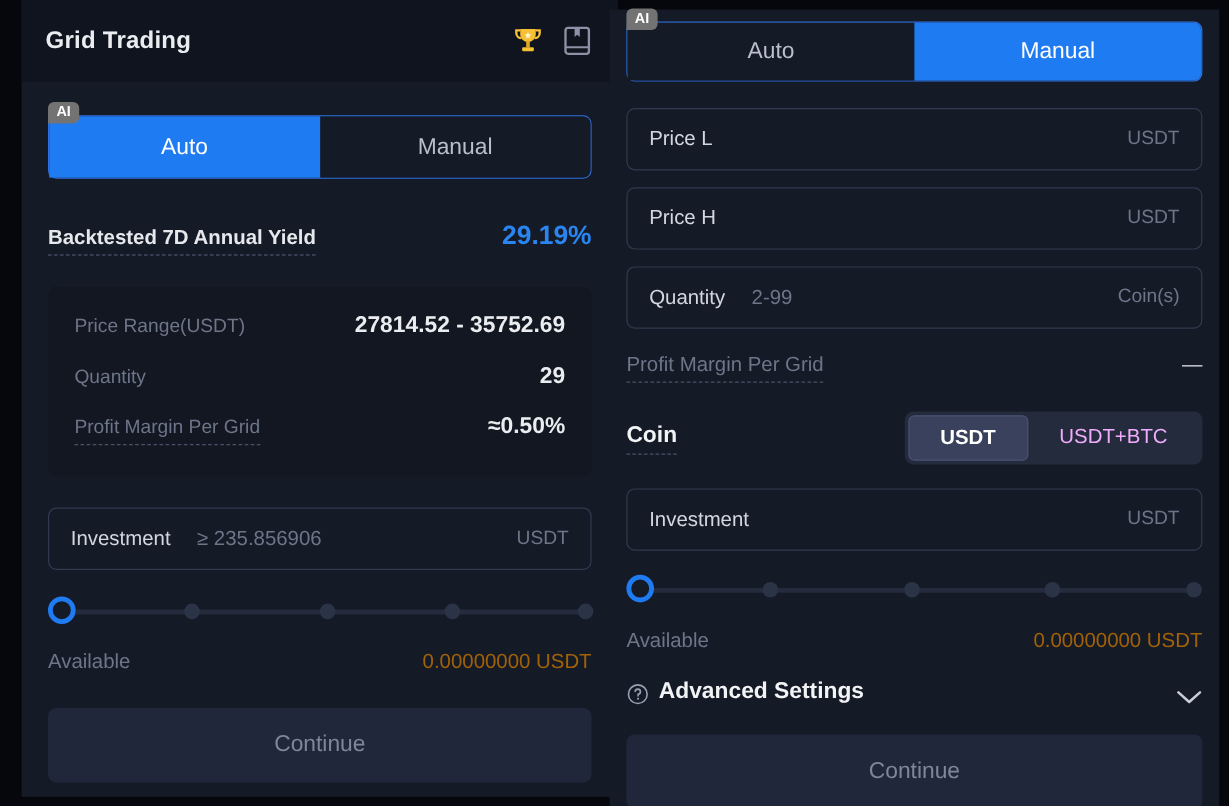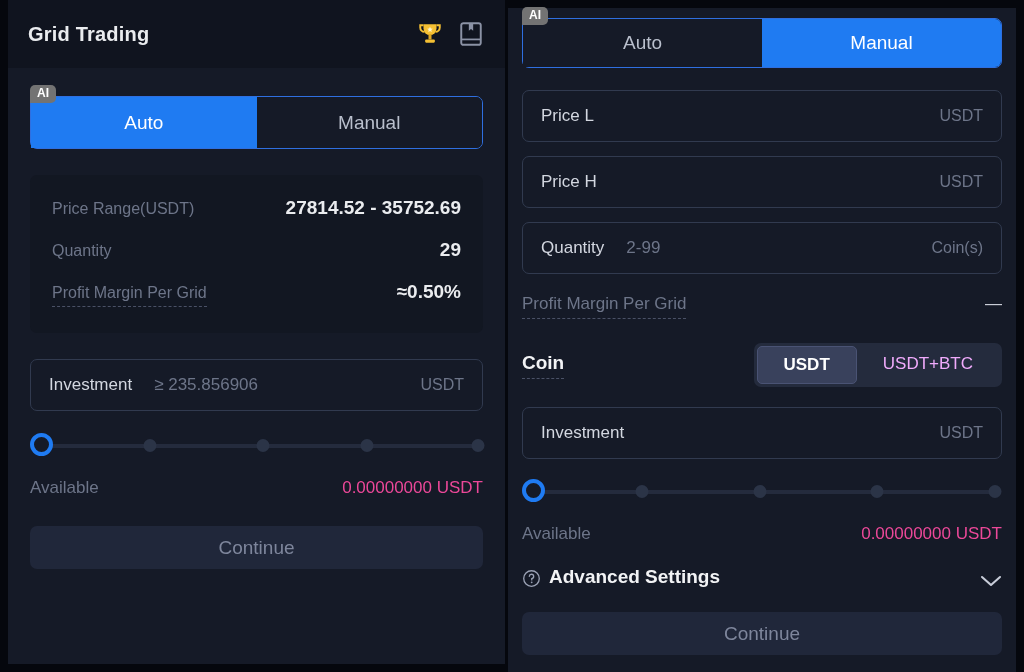--- a/index.html
+++ b/index.html
@@ -6,21 +6,21 @@
   html, body {
     width: 1024px; height: 672px;
     background: #000000;
     font-family: "Liberation Sans", sans-serif;
     overflow: hidden;
   }
   .screen { position: relative; width: 1024px; height: 672px; background: #05070d; }
 
   
   .panel-left {
-    position: absolute; left: 8px; top: 0;
+    position: absolute; left: 18px; top: 0;
     width: 497px; height: 664px;
     background: #151a27;
   }
   .lp-header {
     height: 68px; background: #10141f;
     display: flex; align-items: center;
     padding: 0 22px 0 20px;
   }
   .lp-title {
     font-size: 20px; font-weight: bold; color: #eaecef;
@@ -107,24 +107,24 @@
     position: absolute; left: 0; top: 0;
     width: 23px; height: 23px; border-radius: 50%;
     border: 4px solid #1f7bf2; background: #151a27;
   }
 
   .avail-row {
     display: flex; justify-content: space-between; align-items: baseline;
     margin-top: 19px;
   }
   .avail-label { font-size: 17px; color: #6d7589; }
-  .avail-value { font-size: 17px; color: #ec4899; }
+  .avail-value { font-size: 17px; color: #a16207; }
 
   .continue-btn {
-    margin-top: 28px; height: 43px; width: 100%;
+    margin-top: 28px; height: 62px; width: 100%;
     background: #20273a; border: none; border-radius: 7px;
     color: #7e869c; font-size: 19px;
     font-family: "Liberation Sans", sans-serif;
     cursor: pointer;
   }
 
   
   .panel-right {
     position: absolute; left: 508px; top: 8px;
     width: 508px; height: 664px;
@@ -208,20 +208,24 @@
     </div>
 
     <div class="lp-body">
 
       <div class="toggle">
         <span class="ai-badge">AI</span>
         <div class="toggle-seg active">Auto</div>
         <div class="toggle-seg">Manual</div>
       </div>
 
+      <div class="yield-row">
+        <div class="yield-label">Backtested 7D Annual Yield</div>
+        <div class="yield-value">29.19%</div>
+      </div>
 
       <div class="info-card">
         <div class="info-row">
           <div class="info-key">Price Range(USDT)</div>
           <div class="info-val">27814.52 - 35752.69</div>
         </div>
         <div class="info-row">
           <div class="info-key">Quantity</div>
           <div class="info-val">29</div>
         </div>

